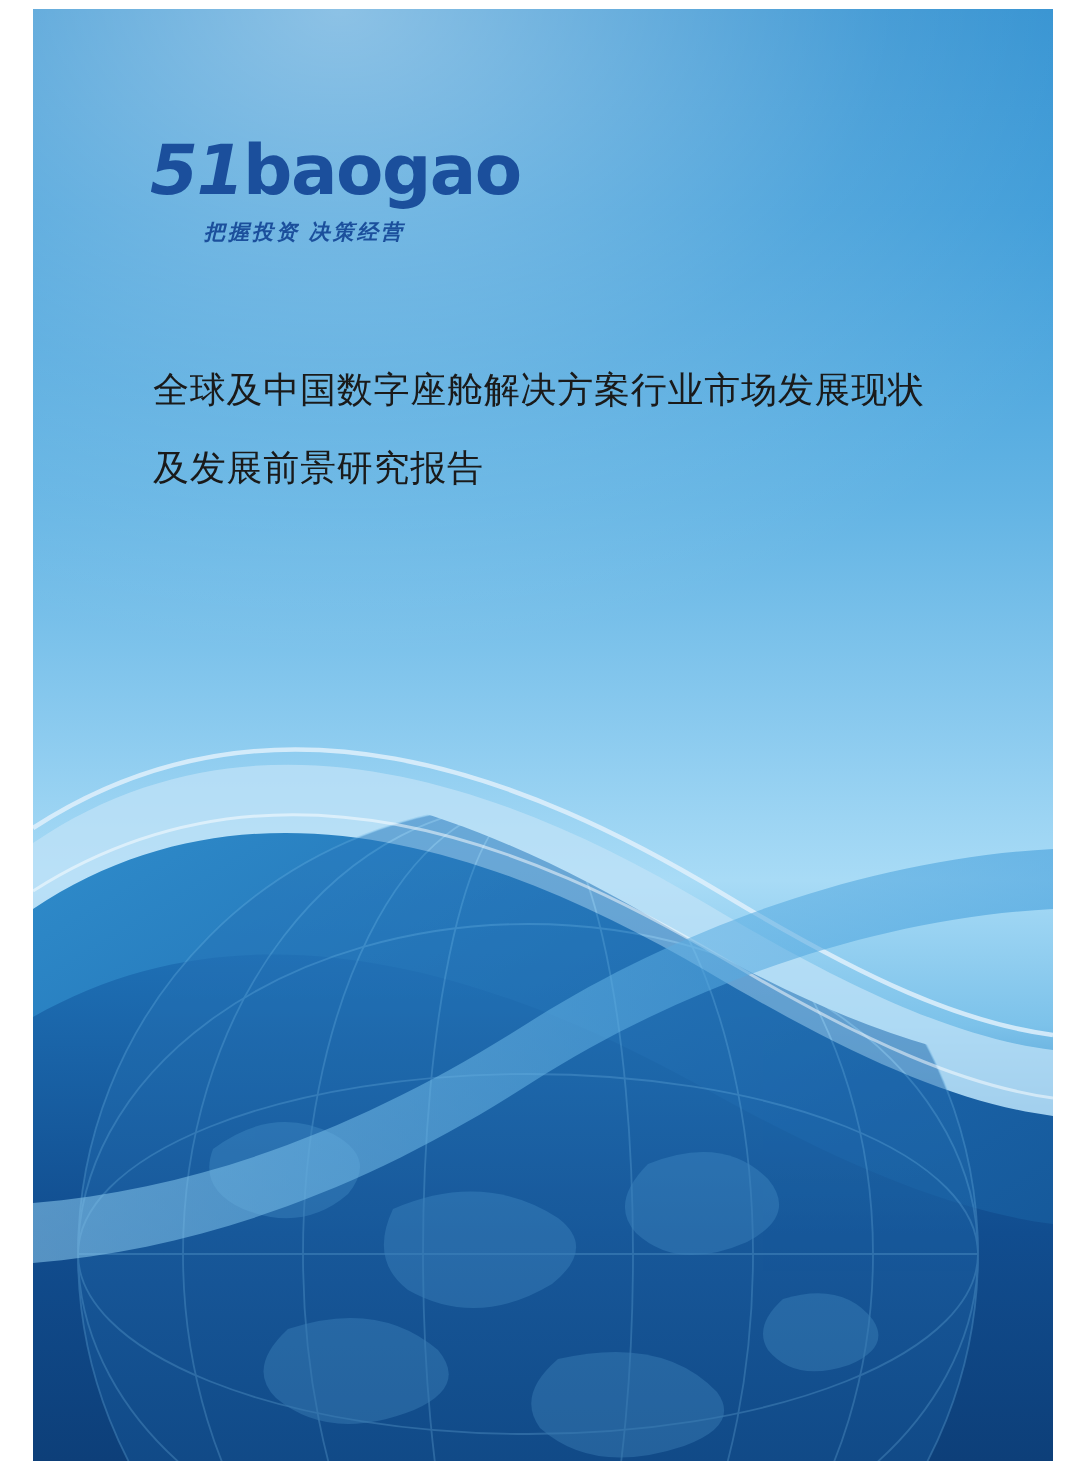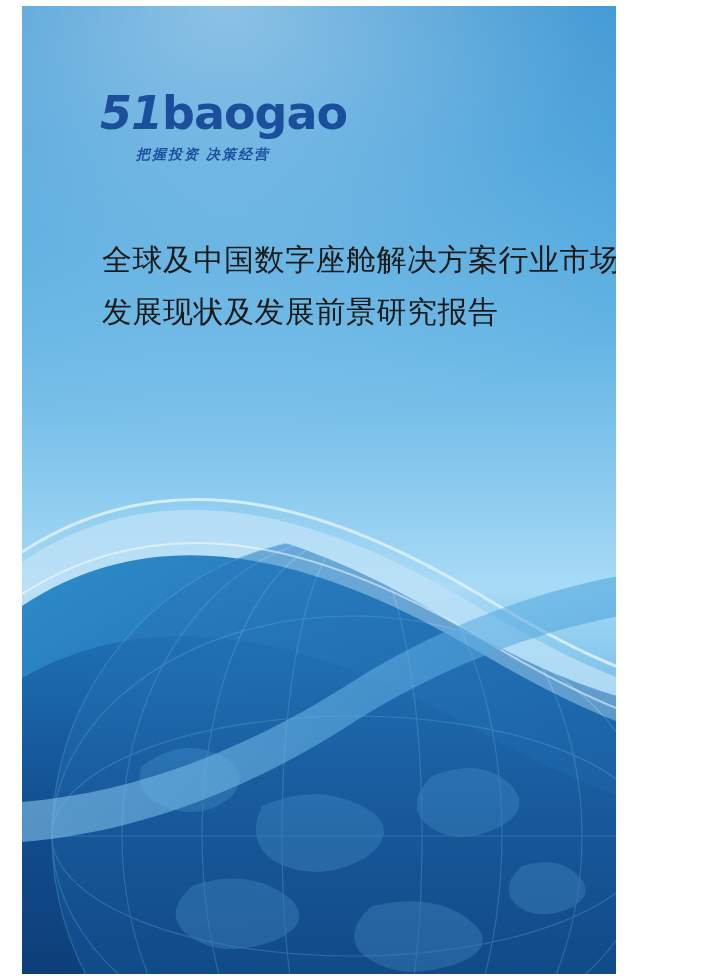--- a/index.html
+++ b/index.html
@@ -9,21 +9,21 @@
   }
   body {
     width: 724px;
     height: 980px;
     font-family: "Liberation Sans", sans-serif;
     overflow: hidden;
   }
 
   .page {
     position: relative;
-    width: 616px;
+    width: 724px;
     height: 980px;
     background: #ffffff;
     overflow: hidden;
   }
 
   
   .cover {
     position: absolute;
     left: 22px;
     top: 6px;
@@ -82,21 +82,21 @@
     font-style: italic;
     white-space: nowrap;
   }
 
   
   .title {
     position: absolute;
     left: 80px;
     top: 228px;
     width: 520px;
-    font-size: 30px;
+    font-size: 24px;
     line-height: 52px;
     color: #1a1a1a;
     font-family: "DejaVu Sans", sans-serif;
     letter-spacing: 0.5px;
     font-weight: 500;
   }
 </style>
 </head>
 <body>
 

